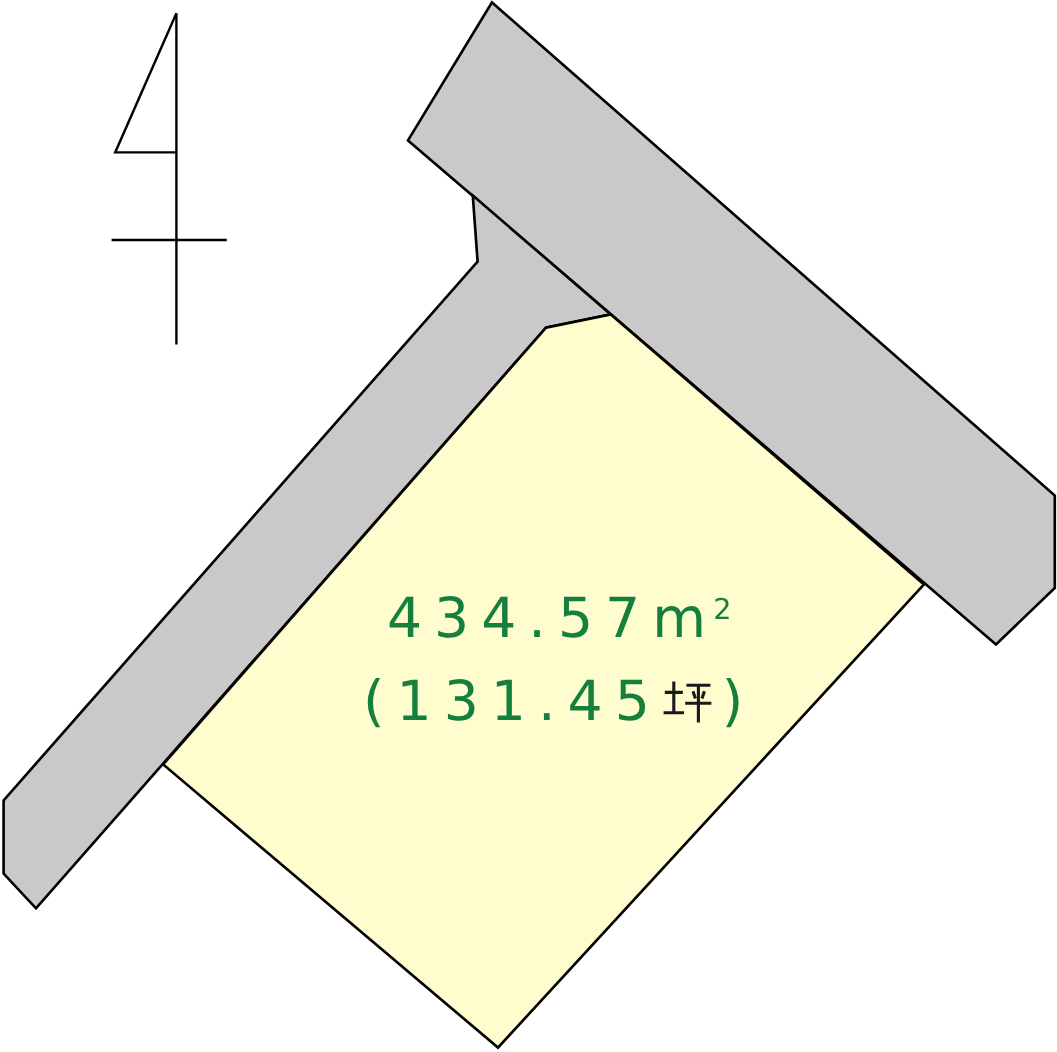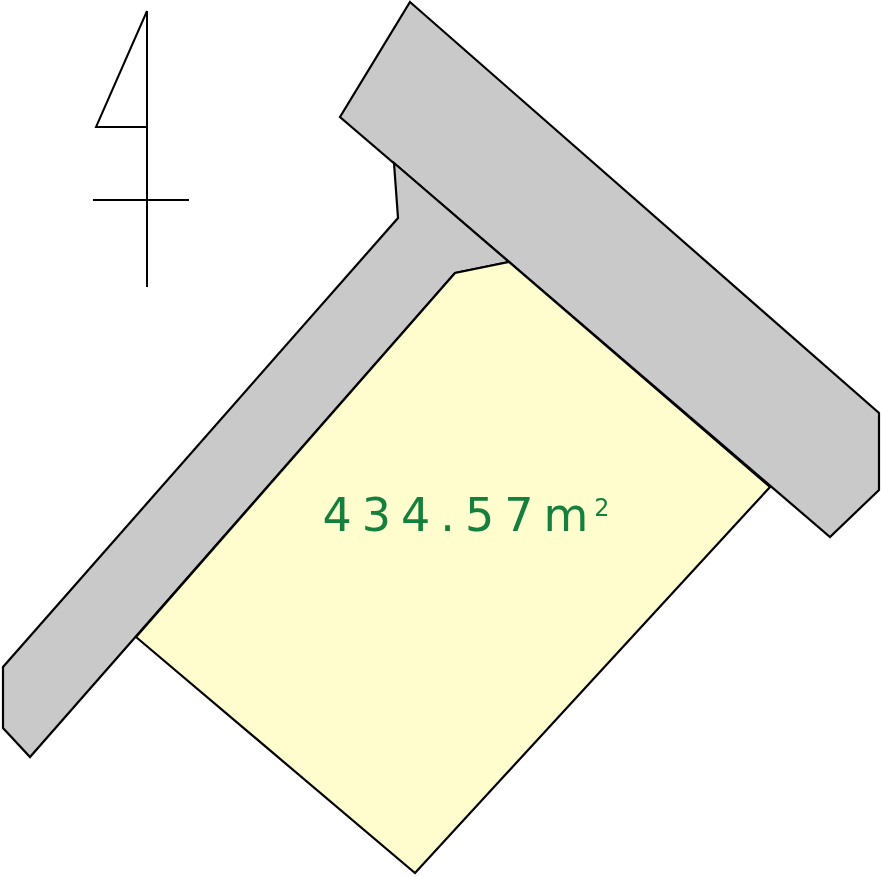--- a/index.html
+++ b/index.html
@@ -82,14 +82,27 @@
       <path class="arrow-stroke" d="M147,11 L147,287"></path>
       <path class="arrow-stroke" d="M147,11 L96,127 L147,127"></path>
       <path class="arrow-stroke" d="M93,200 L189,200"></path>
     </g>
   </svg>
 
   <div class="area-label area-line-1">
     <span>434.57</span><span>m</span><span class="unit-exp">2</span>
   </div>
 
+  <div class="area-label area-line-2">
+    <span>(</span><span>131.45</span><svg class="tsubo-glyph" viewBox="0 0 42 42" xmlns="http://www.w3.org/2000/svg">
+
+        <path d="M3,15 L18,15"></path>
+        <path d="M10.5,6 L10.5,32"></path>
+        <path d="M2,32 L19,32"></path>
+        <path d="M21,9 L41,9"></path>
+        <path d="M26.5,14 L28.5,20"></path>
+        <path d="M36,14 L34,20"></path>
+        <path d="M20,24 L42,24"></path>
+        <path d="M31,9 L31,40"></path>
+      </svg><span>)</span>
+  </div>
 
 </div>
 
 </body></html>

